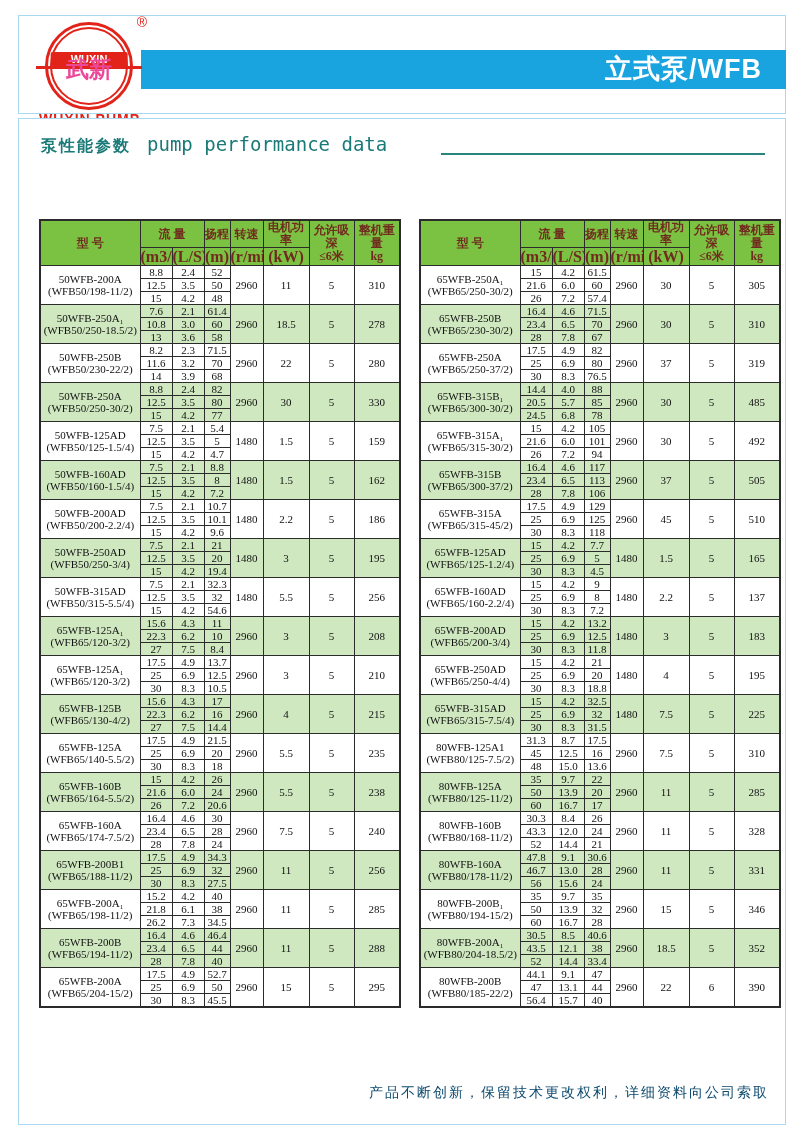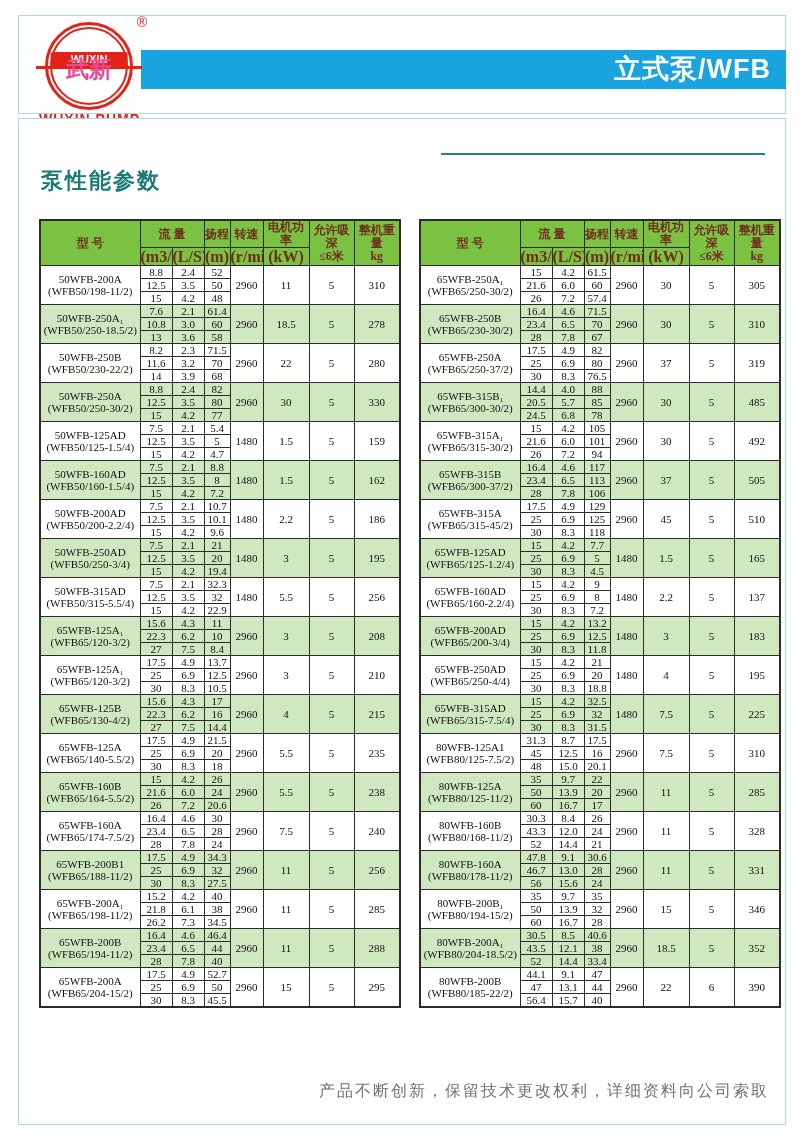--- a/index.html
+++ b/index.html
@@ -5,21 +5,21 @@
   * { margin:0; padding:0; box-sizing:border-box; }
   html,body { width:800px; height:1142px; background:#ffffff; }
   body { position:relative; font-family:"Liberation Serif", serif; overflow:hidden; }
 
   
   .header-box { position:absolute; left:18px; top:15px; width:768px; height:99px;
                 border:1px solid #a9d9f0; background:#fff; }
   .banner { position:absolute; left:122px; top:34px; width:645px; height:39px;
             background:#19a3df; color:#fff; font-family:"Liberation Sans",sans-serif;
             font-weight:bold; font-size:27px; line-height:39px; text-align:right;
-            padding-right:15px; letter-spacing:1px; }
+            padding-right:24px; letter-spacing:1px; }
   .logo { position:absolute; left:26px; top:6px; width:88px; height:88px; }
   .ring-outer { position:absolute; inset:0; border:3px solid #e2231a; border-radius:50%; background:#fff; }
   .ring-inner { position:absolute; inset:5px; border:2px solid #e2231a; border-radius:50%; }
   .logo-hline { position:absolute; left:-9px; right:-9px; top:44px; height:3px; background:#e2231a; }
   .logo-badge { position:absolute; left:50%; transform:translateX(-50%); top:30px;
                 background:#e2231a; color:#fff; font-family:"Liberation Sans",sans-serif;
                 font-weight:bold; font-size:11px; line-height:14px; padding:0 20px; border-radius:2px;
                 white-space:nowrap; z-index:2; }
   .logo-cn { position:absolute; left:50%; transform:translateX(-50%); top:26px; color:#ec4899;
              font-weight:bold; font-size:23px; line-height:42px; white-space:nowrap;
@@ -28,41 +28,41 @@
               font-family:"Liberation Sans",sans-serif; }
   .company { position:absolute; left:20px; top:95px; color:#e2231a;
              font-family:"Liberation Sans",sans-serif; font-weight:bold; font-size:14px;
              letter-spacing:1px; white-space:nowrap; }
 
   
   .content-box { position:absolute; left:18px; top:118px; width:768px; height:1007px;
                  border:1px solid #a9d9f0; background:#fff; }
   .title { position:absolute; left:22px; top:14px; display:flex; align-items:baseline;
            gap:16px; color:#1a7a78; white-space:nowrap; }
-  .title-cn { font-size:22px; font-weight:bold; letter-spacing:2px; font-family:"DejaVu Sans",sans-serif;margin-top:33px; }
+  .title-cn { font-size:16px; font-weight:bold; letter-spacing:2px; font-family:"DejaVu Sans",sans-serif; }
   .title-en { font-size:19px; font-family:"DejaVu Sans Mono",monospace; }
   .title-line { position:absolute; left:422px; right:20px; top:34px; height:2px; background:#27857d; }
 
   
   table.perf { position:absolute; top:100px; width:360px; border-collapse:collapse;
                border:2px solid #2b2b2b; table-layout:fixed; }
   #left-table  { left:20px; }
   #right-table { left:400px; }
   .perf th, .perf td { border:1px solid #2b2b2b; text-align:center; vertical-align:middle;
                        padding:0; overflow:hidden; }
   .perf thead th { background:#7cc242; color:#6f2c1e; font-weight:bold; height:18px;
                    font-size:12px; line-height:13px; }
   .perf thead tr.sub th { font-size:16px; }
   .perf tbody td { height:12px; line-height:12px; font-size:11px; color:#111; background:#fff; }
   .perf tbody td.alt { background:#cfe8c0; }
   .model-cell div { font-size:11px; line-height:12px; white-space:nowrap; }
 
   
-  .footer-note { position:absolute; right:16px; bottom:22px; color:#737373;
-                 font-family:"Liberation Sans",sans-serif; font-size:16px;
+  .footer-note { position:absolute; right:16px; bottom:22px; color:#0c4a6e;
+                 font-family:"Liberation Sans",sans-serif; font-size:14px;
                  letter-spacing:2px; white-space:nowrap; }
 </style>
 </head>
 <body>
 
 <div class="header-box">
   <div class="banner">立式泵/WFB</div>
   <div class="logo">
     <div class="ring-outer"></div>
     <div class="ring-inner"></div>
@@ -70,20 +70,21 @@
     <div class="logo-badge">WUXIN</div>
     <div class="logo-cn">武新</div>
     <div class="logo-reg">®</div>
   </div>
   <div class="company">WUXIN PUMP</div>
 </div>
 
 <div class="content-box">
   <div class="title">
     <span class="title-cn">泵性能参数</span>
+    <span class="title-en">pump performance data</span>
   </div>
   <div class="title-line"></div>
 
   <table class="perf" id="left-table">
     <colgroup>
         <col style="width:100px">
         <col style="width:32px">
         <col style="width:32px">
         <col style="width:26px">
         <col style="width:33px">
@@ -314,21 +315,21 @@
           <td rowspan="3">256</td>
         </tr>
         <tr>
           <td>12.5</td>
           <td>3.5</td>
           <td>32</td>
         </tr>
         <tr>
           <td>15</td>
           <td>4.2</td>
-          <td>22.9</td>
+          <td>54.6</td>
         </tr>
         <tr>
           <td rowspan="3" class="alt model-cell">
             <div>65WFB-125A₁</div>
             <div>(WFB65/120-3/2)</div>
           </td>
           <td class="alt">15.6</td>
           <td class="alt">4.3</td>
           <td class="alt">11</td>
           <td rowspan="3" class="alt">2960</td>
@@ -882,21 +883,21 @@
           <td rowspan="3">310</td>
         </tr>
         <tr>
           <td>45</td>
           <td>12.5</td>
           <td>16</td>
         </tr>
         <tr>
           <td>48</td>
           <td>15.0</td>
-          <td>20.1</td>
+          <td>13.6</td>
         </tr>
         <tr>
           <td rowspan="3" class="alt model-cell">
             <div>80WFB-125A</div>
             <div>(WFB80/125-11/2)</div>
           </td>
           <td class="alt">35</td>
           <td class="alt">9.7</td>
           <td class="alt">22</td>
           <td rowspan="3" class="alt">2960</td>

